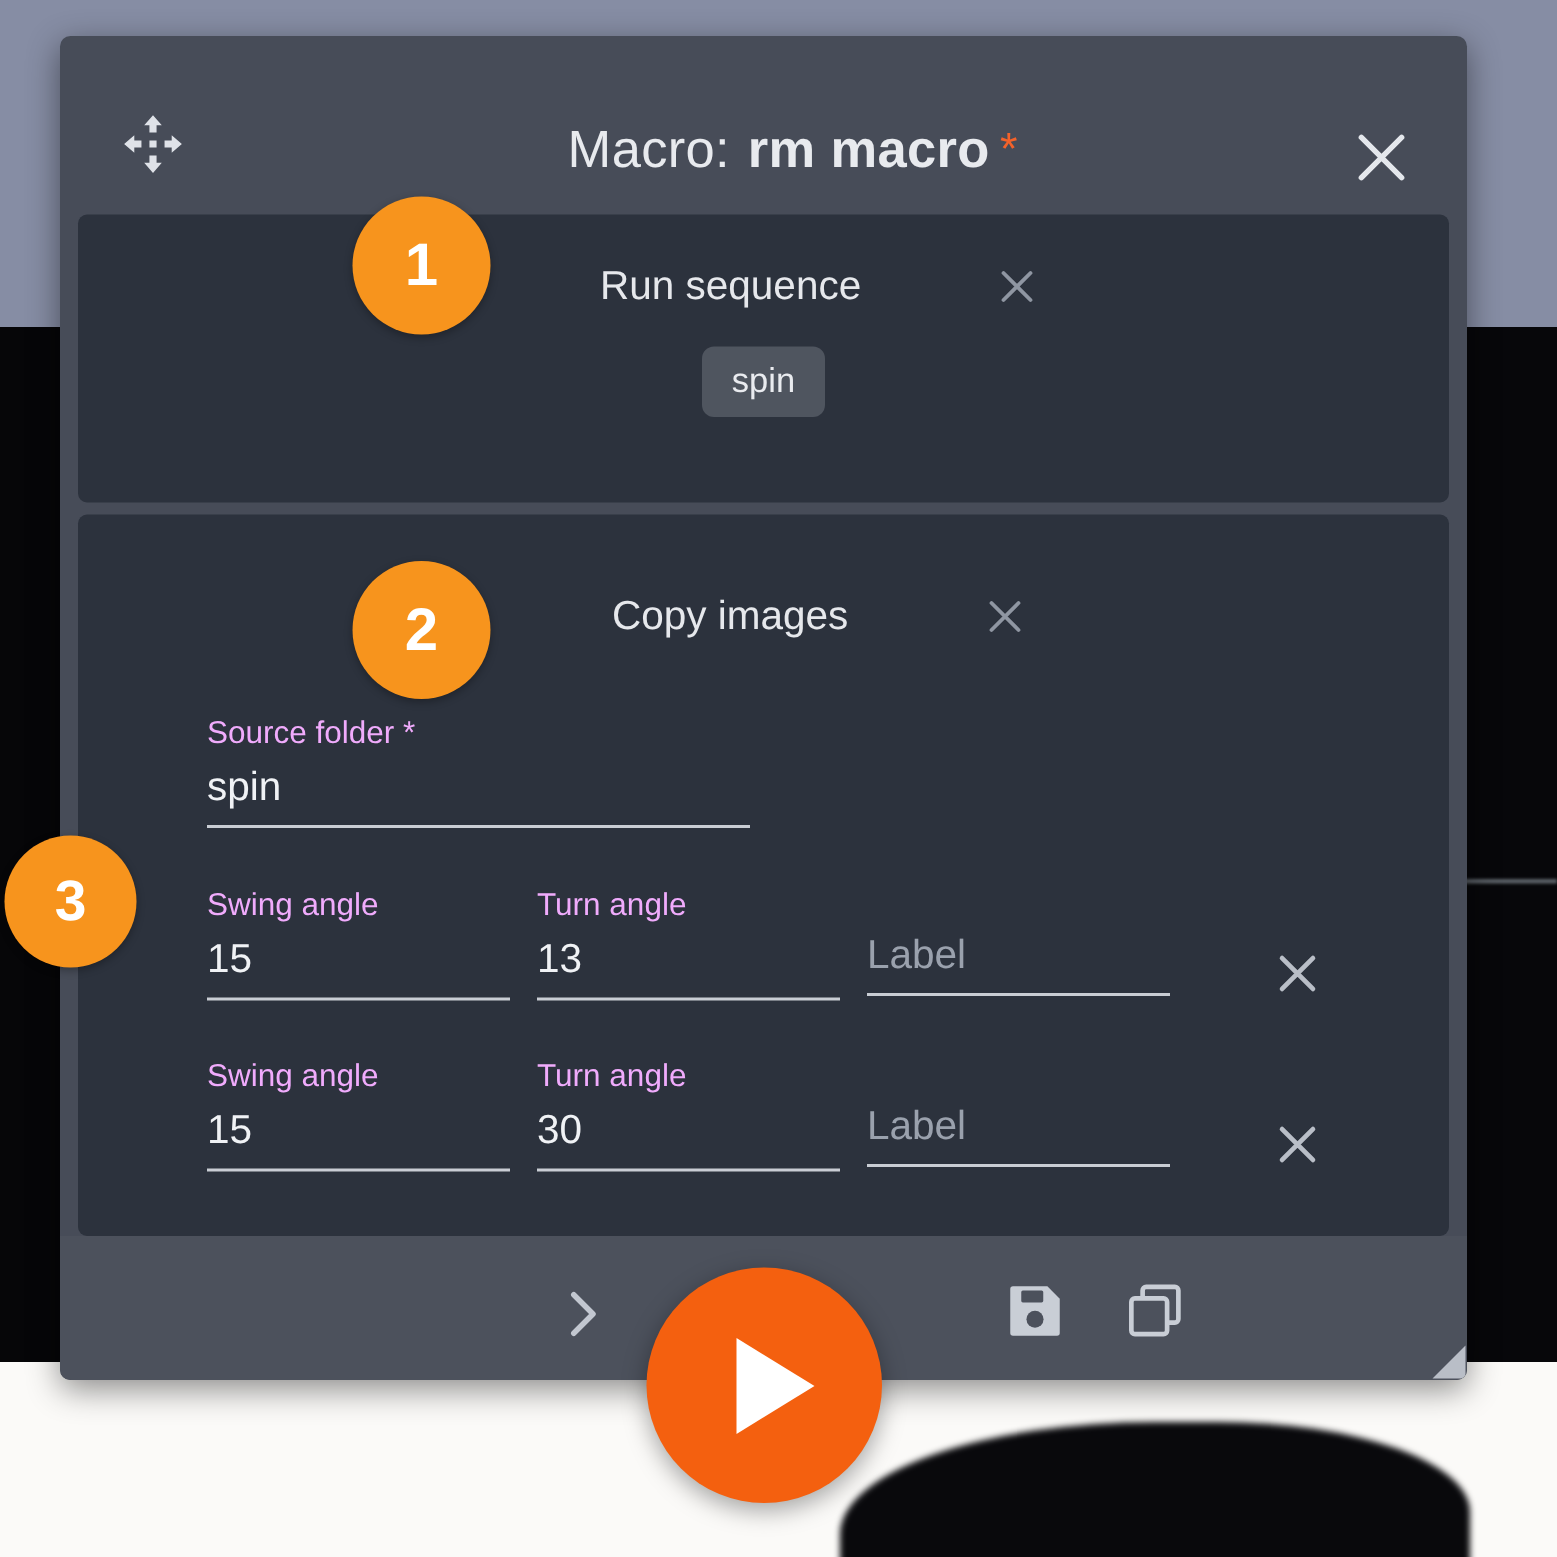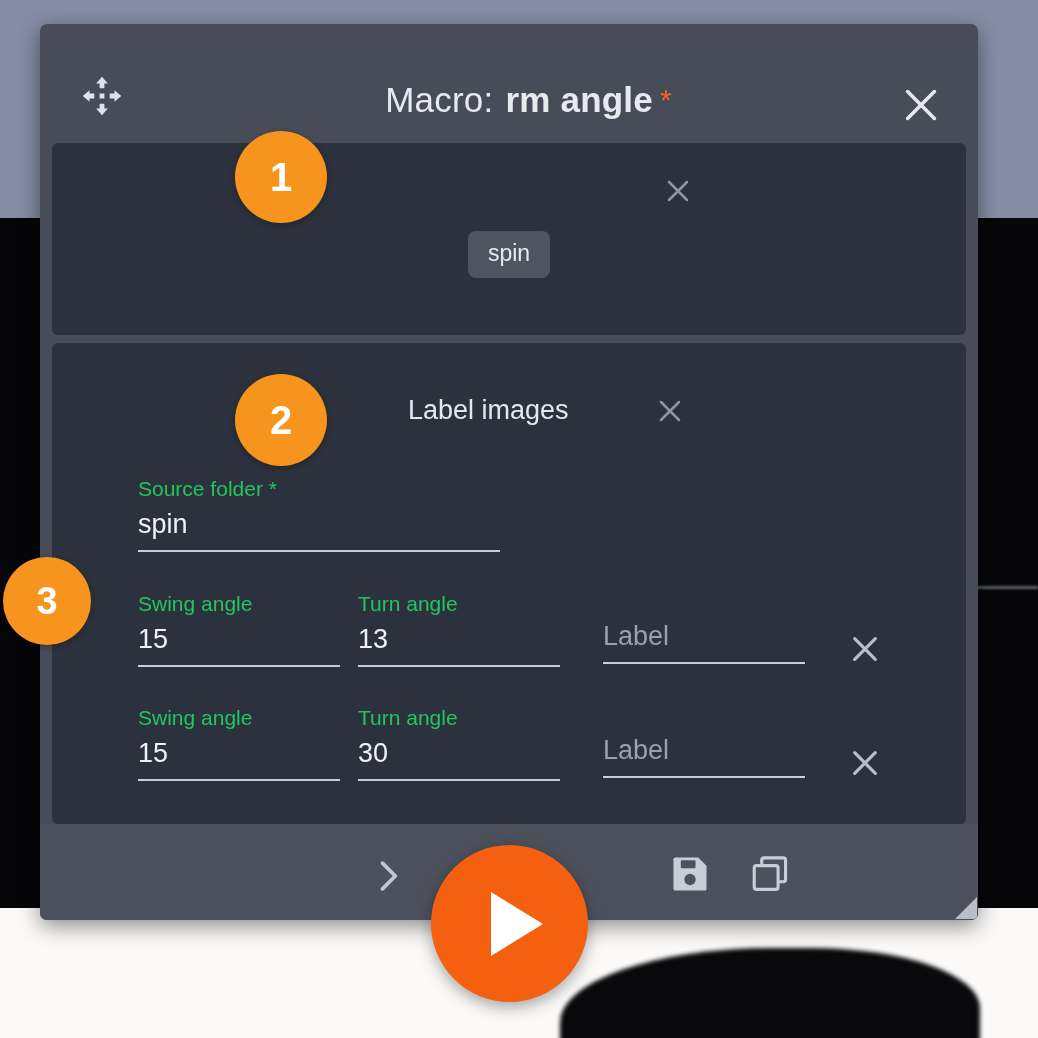--- a/index.html
+++ b/index.html
@@ -196,21 +196,21 @@
   #badge-1 { left: 235px; top: 131px; width: 92px; height: 92px; }
   #badge-2 { left: 235px; top: 374px; width: 92px; height: 92px; }
   #badge-3 { left: 3px;   top: 557px; width: 88px; height: 88px; font-size: 38px; }
 
   
   .field {
     position: absolute;
   }
   .field .f-label {
     font-size: 21px;
-    color: #22c55e;
+    color: #f0abfc;
     white-space: nowrap;
     display: block;
     margin-bottom: 8px;
   }
   .field .f-value {
     font-size: 27px;
     color: #f0f2f5;
     display: block;
     padding-bottom: 9px;
     border-bottom: 2px solid #c9cdd4;
@@ -222,21 +222,21 @@
   .field .f-value.placeholder { color: #9aa1ad; }
 
   #f-source       { left: 98px; top: 453px; width: 362px; }
   #f-destination  { left: 478px; top: 453px; width: 362px; }
 
   .angle-row { position: absolute; left: 0; right: 0; }
   #row-1 { top: 568px; }
   #row-2 { top: 682px; }
   .angle-row .swing  { position: absolute; left: 98px;  width: 202px; }
   .angle-row .turn   { position: absolute; left: 318px; width: 202px; }
-  .angle-row .rlabel { position: absolute; left: 538px; width: 202px; top: 29px; margin-left: 25px; }
+  .angle-row .rlabel { position: absolute; left: 538px; width: 202px; top: 29px; }
   .angle-row .row-del {
     position: absolute;
     left: 806px;
     top: 38px;
     width: 38px;
     height: 38px;
     cursor: pointer;
   }
 
   
@@ -312,46 +312,47 @@
       <svg width="44" height="44" viewBox="0 0 24 24" aria-hidden="true">
         <path fill="#dfe2e8" d="M12 1.5 15.2 5.2h-1.9v2.6h-2.6V5.2H8.8L12 1.5z
           M12 22.5 8.8 18.8h1.9v-2.6h2.6v2.6h1.9L12 22.5z
           M1.5 12 5.2 8.8v1.9h2.6v2.6H5.2v1.9L1.5 12z
           M22.5 12 18.8 15.2v-1.9h-2.6v-2.6h2.6V8.8L22.5 12z
           M10.7 10.7h2.6v2.6h-2.6z"></path>
       </svg>
     </div>
 
     <div class="title-text">
-      <span class="t-prefix">Macro:</span><span class="t-name">rm angle</span><span class="t-star">*</span>
+      <span class="t-prefix">Macro:</span><span class="t-name">rm macro</span><span class="t-star">*</span>
     </div>
 
     <div class="title-close">
       <svg width="46" height="46" viewBox="0 0 24 24" aria-hidden="true">
         <path d="M5 5 L19 19 M19 5 L5 19" stroke="#e4e7ec" stroke-width="1.9" stroke-linecap="round" fill="none"></path>
       </svg>
     </div>
   </div>
 
   <div class="card" id="card-1">
     <div class="card-head">
+      <div class="card-title">Run sequence</div>
       <div class="card-close">
         <svg width="36" height="36" viewBox="0 0 24 24" aria-hidden="true">
           <path d="M6 6 L18 18 M18 6 L6 18" stroke="#8f96a2" stroke-width="1.7" stroke-linecap="round" fill="none"></path>
         </svg>
       </div>
     </div>
     <div class="chip-row">
       <span class="chip">spin</span>
     </div>
   </div>
 
   <div class="card" id="card-2">
     <div class="card-head">
-      <div class="card-title">Label images</div>
+      <div class="card-title">Copy images</div>
       <div class="card-close">
         <svg width="36" height="36" viewBox="0 0 24 24" aria-hidden="true">
           <path d="M6 6 L18 18 M18 6 L6 18" stroke="#8f96a2" stroke-width="1.7" stroke-linecap="round" fill="none"></path>
         </svg>
       </div>
     </div>
   </div>
 
   <div class="field" id="f-source">
     <span class="f-label">Source folder *</span>

